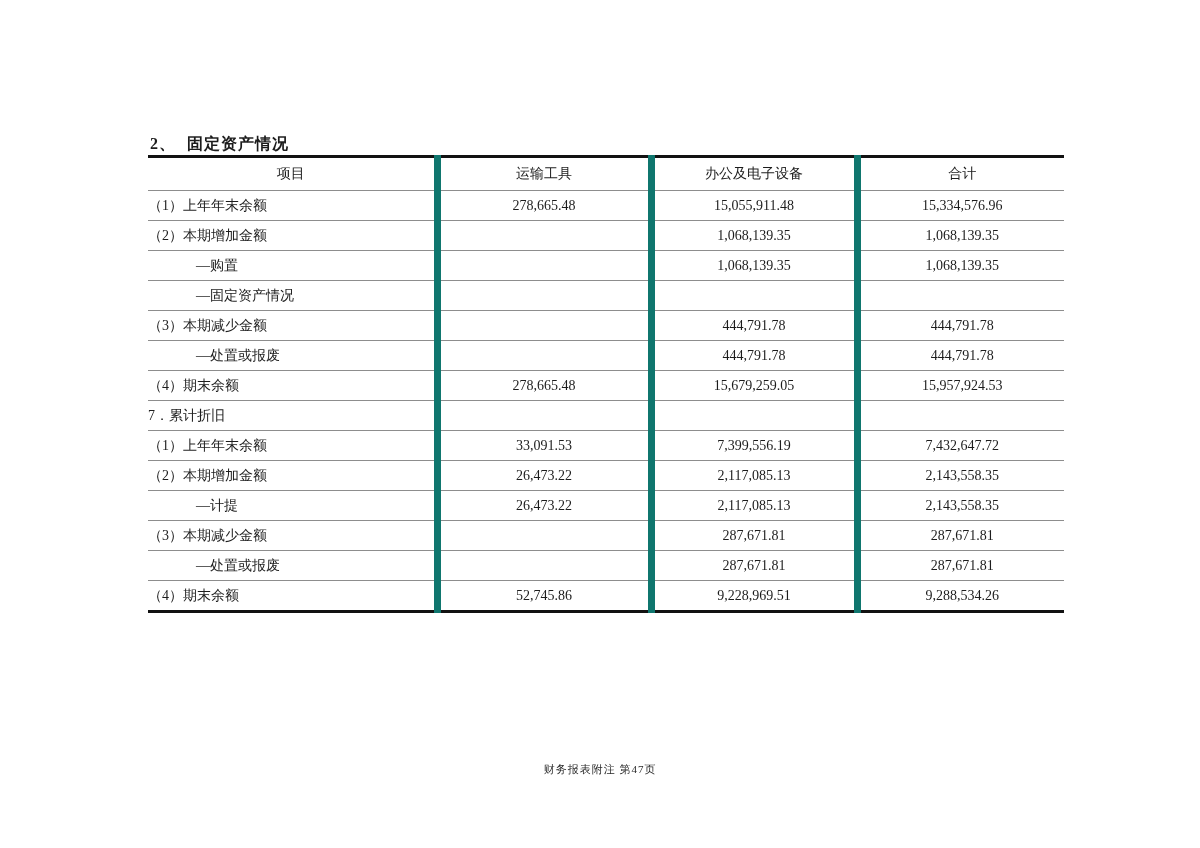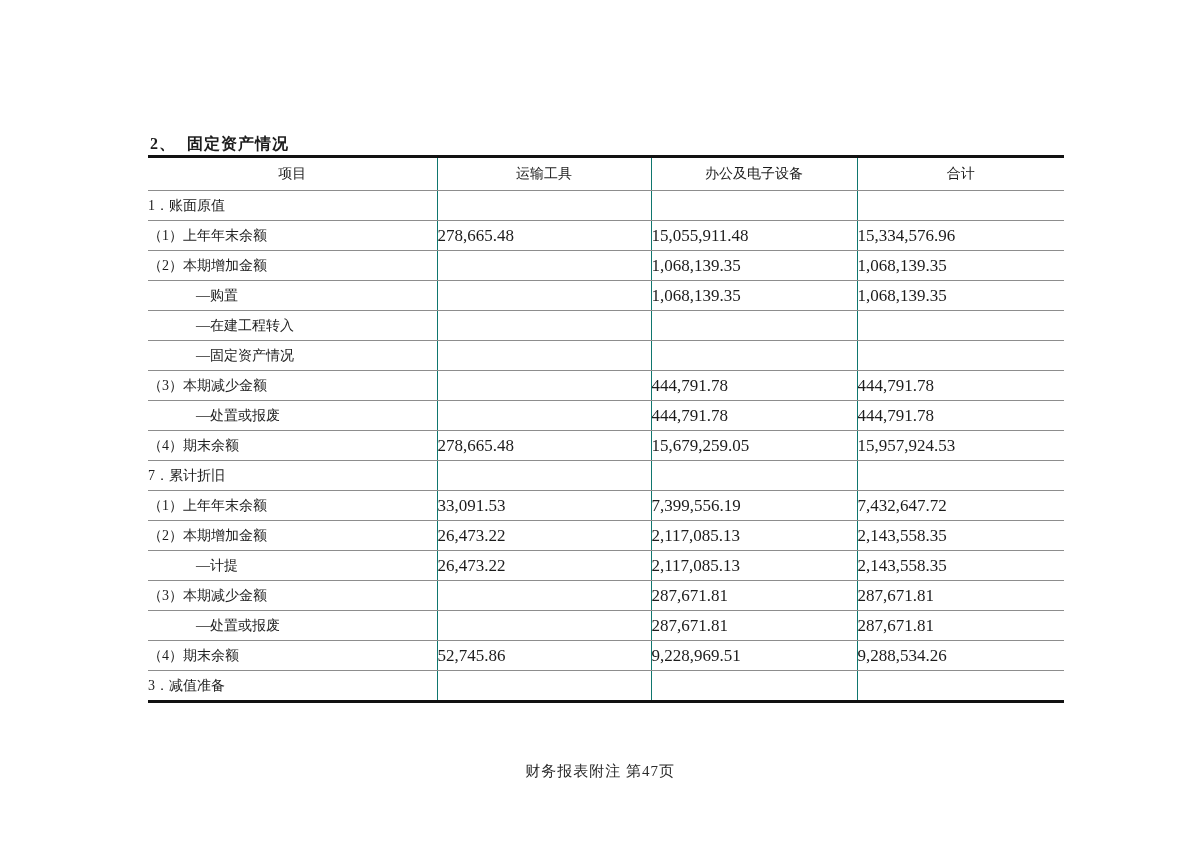--- a/index.html
+++ b/index.html
@@ -52,36 +52,36 @@
     border-bottom: 1px solid #8d8d8d;
     padding: 0;
     overflow: hidden;
     white-space: nowrap;
   }
   table.fin-table tr:last-child td {
     border-bottom: none;
   }
   table.fin-table th + th,
   table.fin-table td + td {
-    border-left: 1px solid #0f766e;
+    border-left: 7px solid #0f766e;
   }
   td.label-cell { padding-left: 12px; }
   td.label-cell.indent-2 { padding-left: 48px; }
   td.num-cell {
-    text-align: left;
+    text-align: center;
     padding-right: 12px;
-    font-size: 17px;
+    font-size: 14px;
   }
   .footer {
     position: absolute;
     left: 0;
     top: 762px;
     width: 1200px;
     text-align: center;
-    font-size: 15px;
+    font-size: 11px;
     color: #2a2a2a;
     letter-spacing: 1px;
   }
 </style>
 </head>
 <body>
 
 <div class="page">
 
   <div class="title-row">
@@ -98,48 +98,36 @@
     <thead>
       <tr>
         <th>项目</th>
         <th>运输工具</th>
         <th>办公及电子设备</th>
         <th>合计</th>
       </tr>
     </thead>
     <tbody id="table-body">
         <tr>
-          <td class="label-cell indent-1">1．账面原值</td>
-          <td class="num-cell"></td>
-          <td class="num-cell"></td>
-          <td class="num-cell"></td>
-        </tr>
-        <tr>
           <td class="label-cell indent-1">（1）上年年末余额</td>
           <td class="num-cell">278,665.48</td>
           <td class="num-cell">15,055,911.48</td>
           <td class="num-cell">15,334,576.96</td>
         </tr>
         <tr>
           <td class="label-cell indent-1">（2）本期增加金额</td>
           <td class="num-cell"></td>
           <td class="num-cell">1,068,139.35</td>
           <td class="num-cell">1,068,139.35</td>
         </tr>
         <tr>
           <td class="label-cell indent-2">—购置</td>
           <td class="num-cell"></td>
           <td class="num-cell">1,068,139.35</td>
           <td class="num-cell">1,068,139.35</td>
-        </tr>
-        <tr>
-          <td class="label-cell indent-2">—在建工程转入</td>
-          <td class="num-cell"></td>
-          <td class="num-cell"></td>
-          <td class="num-cell"></td>
         </tr>
         <tr>
           <td class="label-cell indent-2">—固定资产情况</td>
           <td class="num-cell"></td>
           <td class="num-cell"></td>
           <td class="num-cell"></td>
         </tr>
         <tr>
           <td class="label-cell indent-1">（3）本期减少金额</td>
           <td class="num-cell"></td>
@@ -193,24 +181,18 @@
           <td class="num-cell"></td>
           <td class="num-cell">287,671.81</td>
           <td class="num-cell">287,671.81</td>
         </tr>
         <tr>
           <td class="label-cell indent-1">（4）期末余额</td>
           <td class="num-cell">52,745.86</td>
           <td class="num-cell">9,228,969.51</td>
           <td class="num-cell">9,288,534.26</td>
         </tr>
-        <tr>
-          <td class="label-cell indent-1">3．减值准备</td>
-          <td class="num-cell"></td>
-          <td class="num-cell"></td>
-          <td class="num-cell"></td>
-        </tr>
       </tbody>
   </table>
 
   <div class="footer">财务报表附注 第47页</div>
 
 </div>
 
 </body></html>

